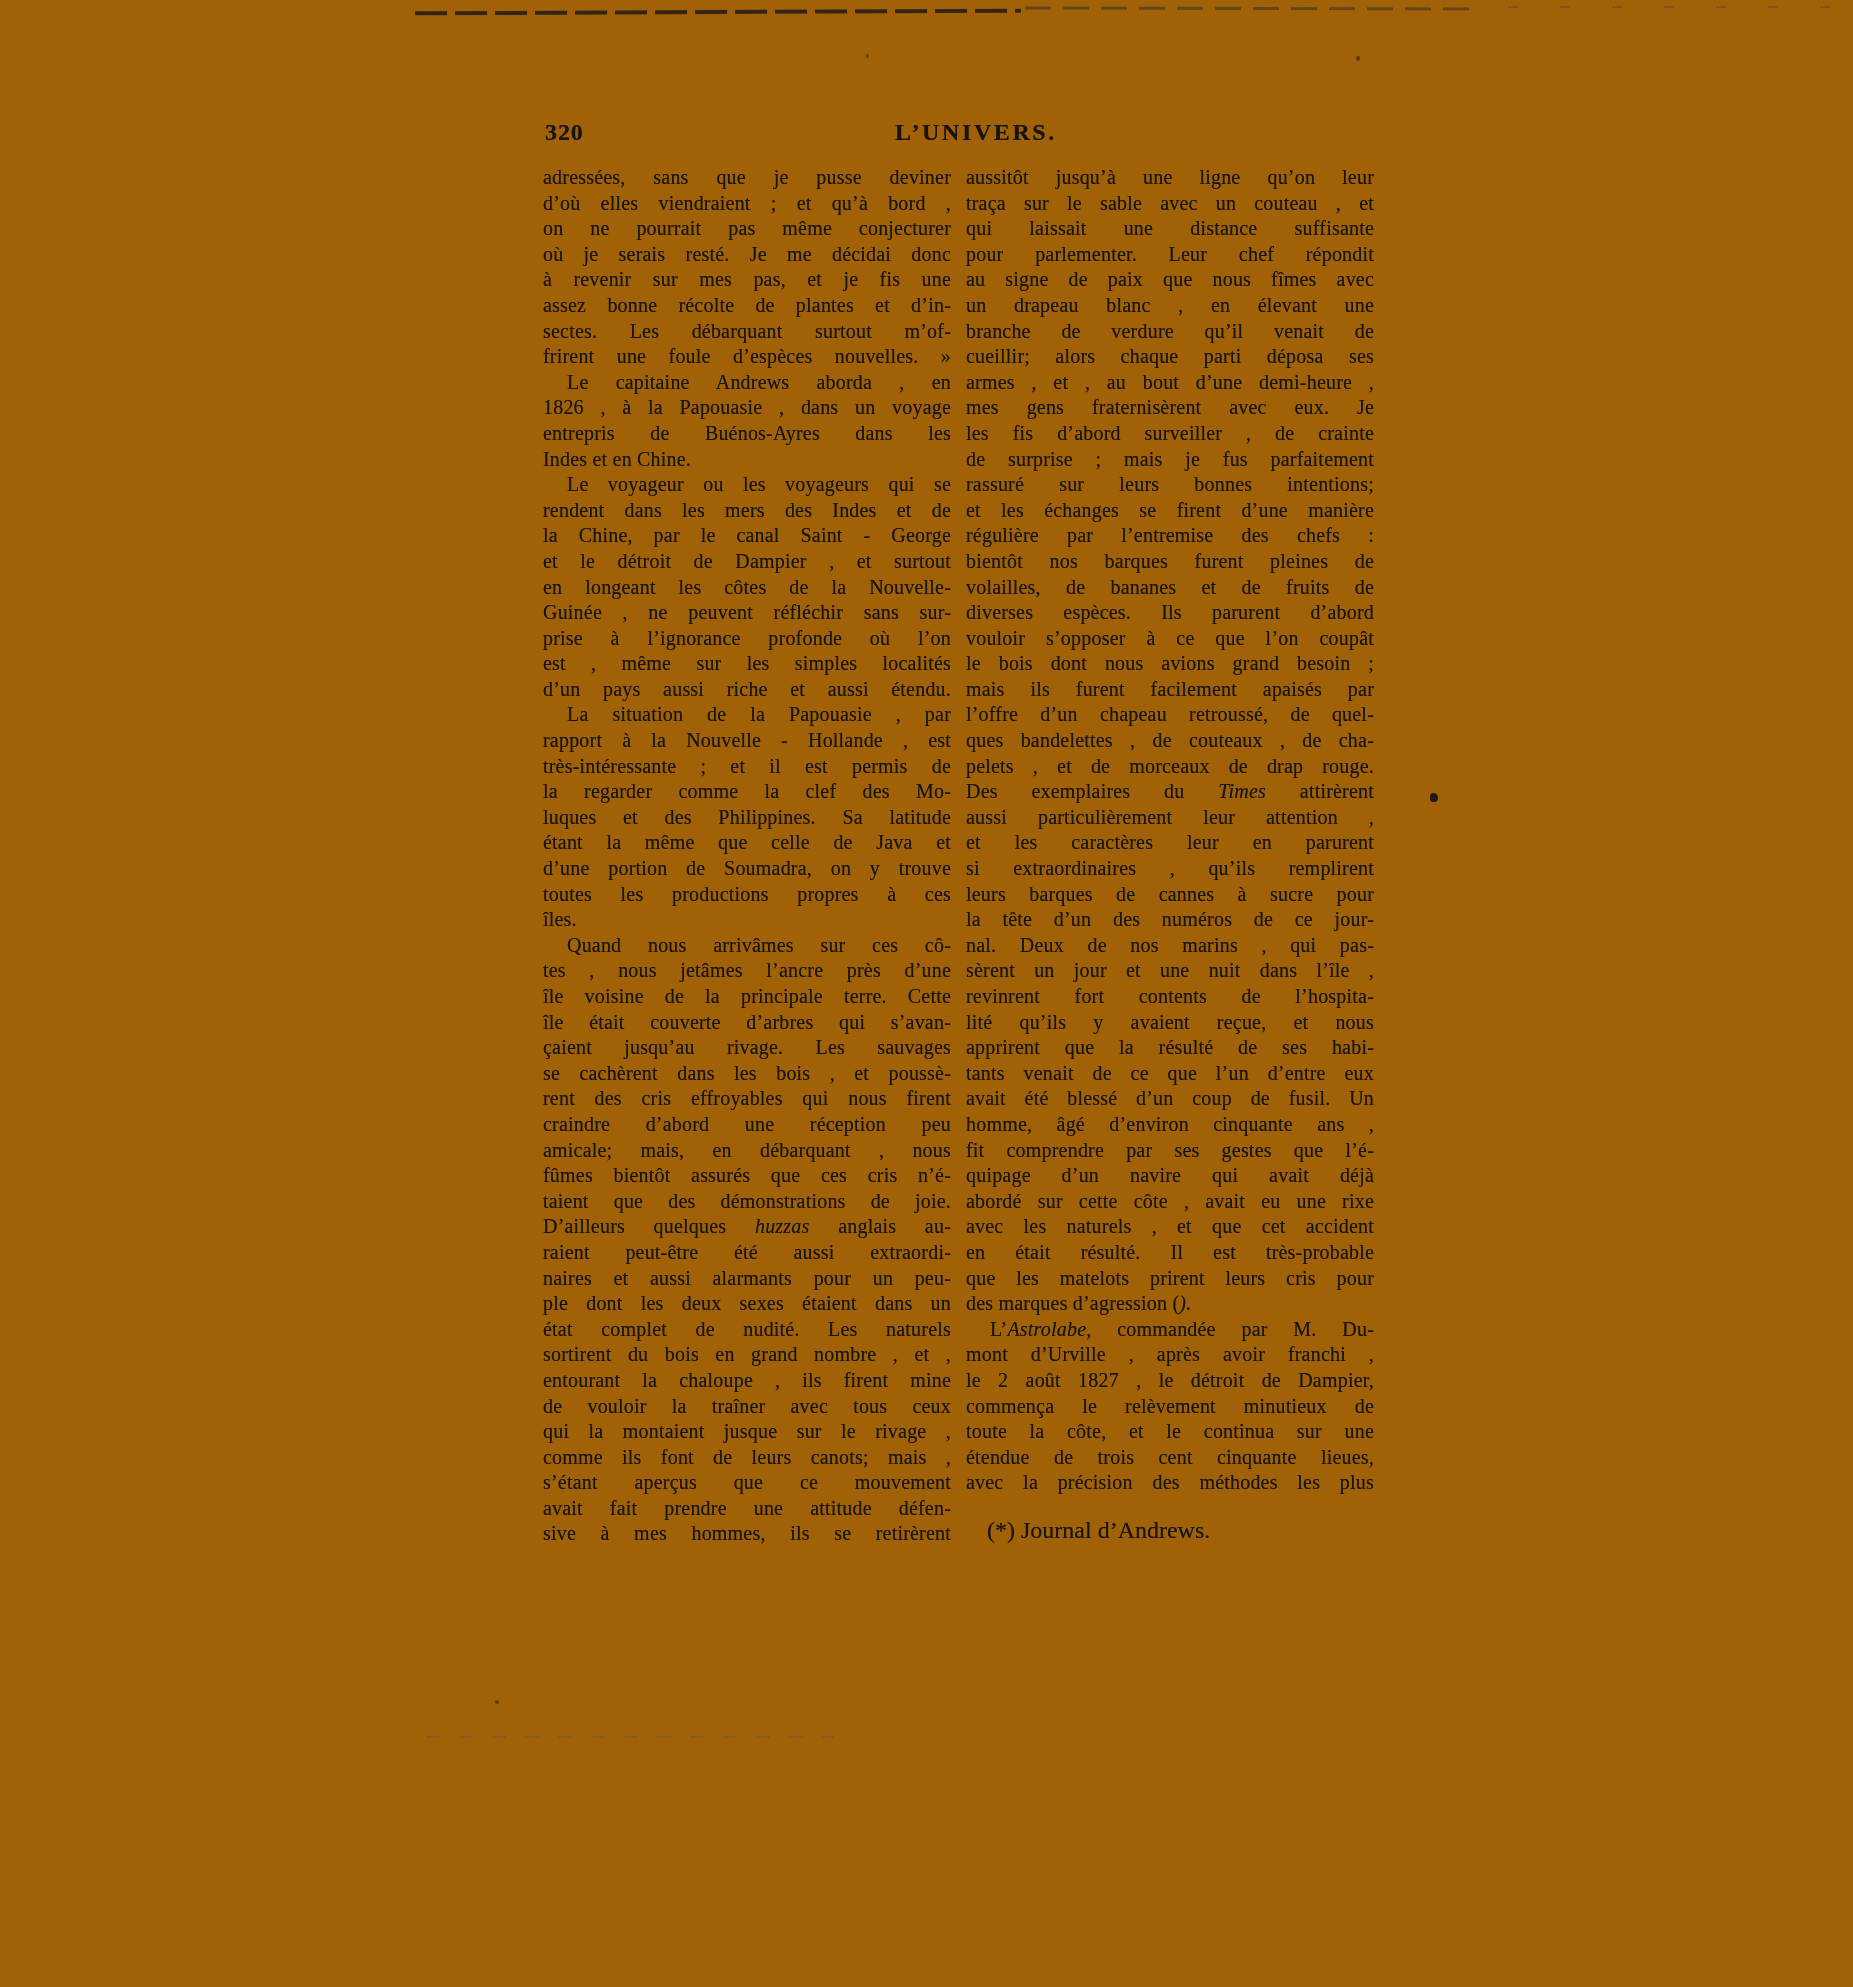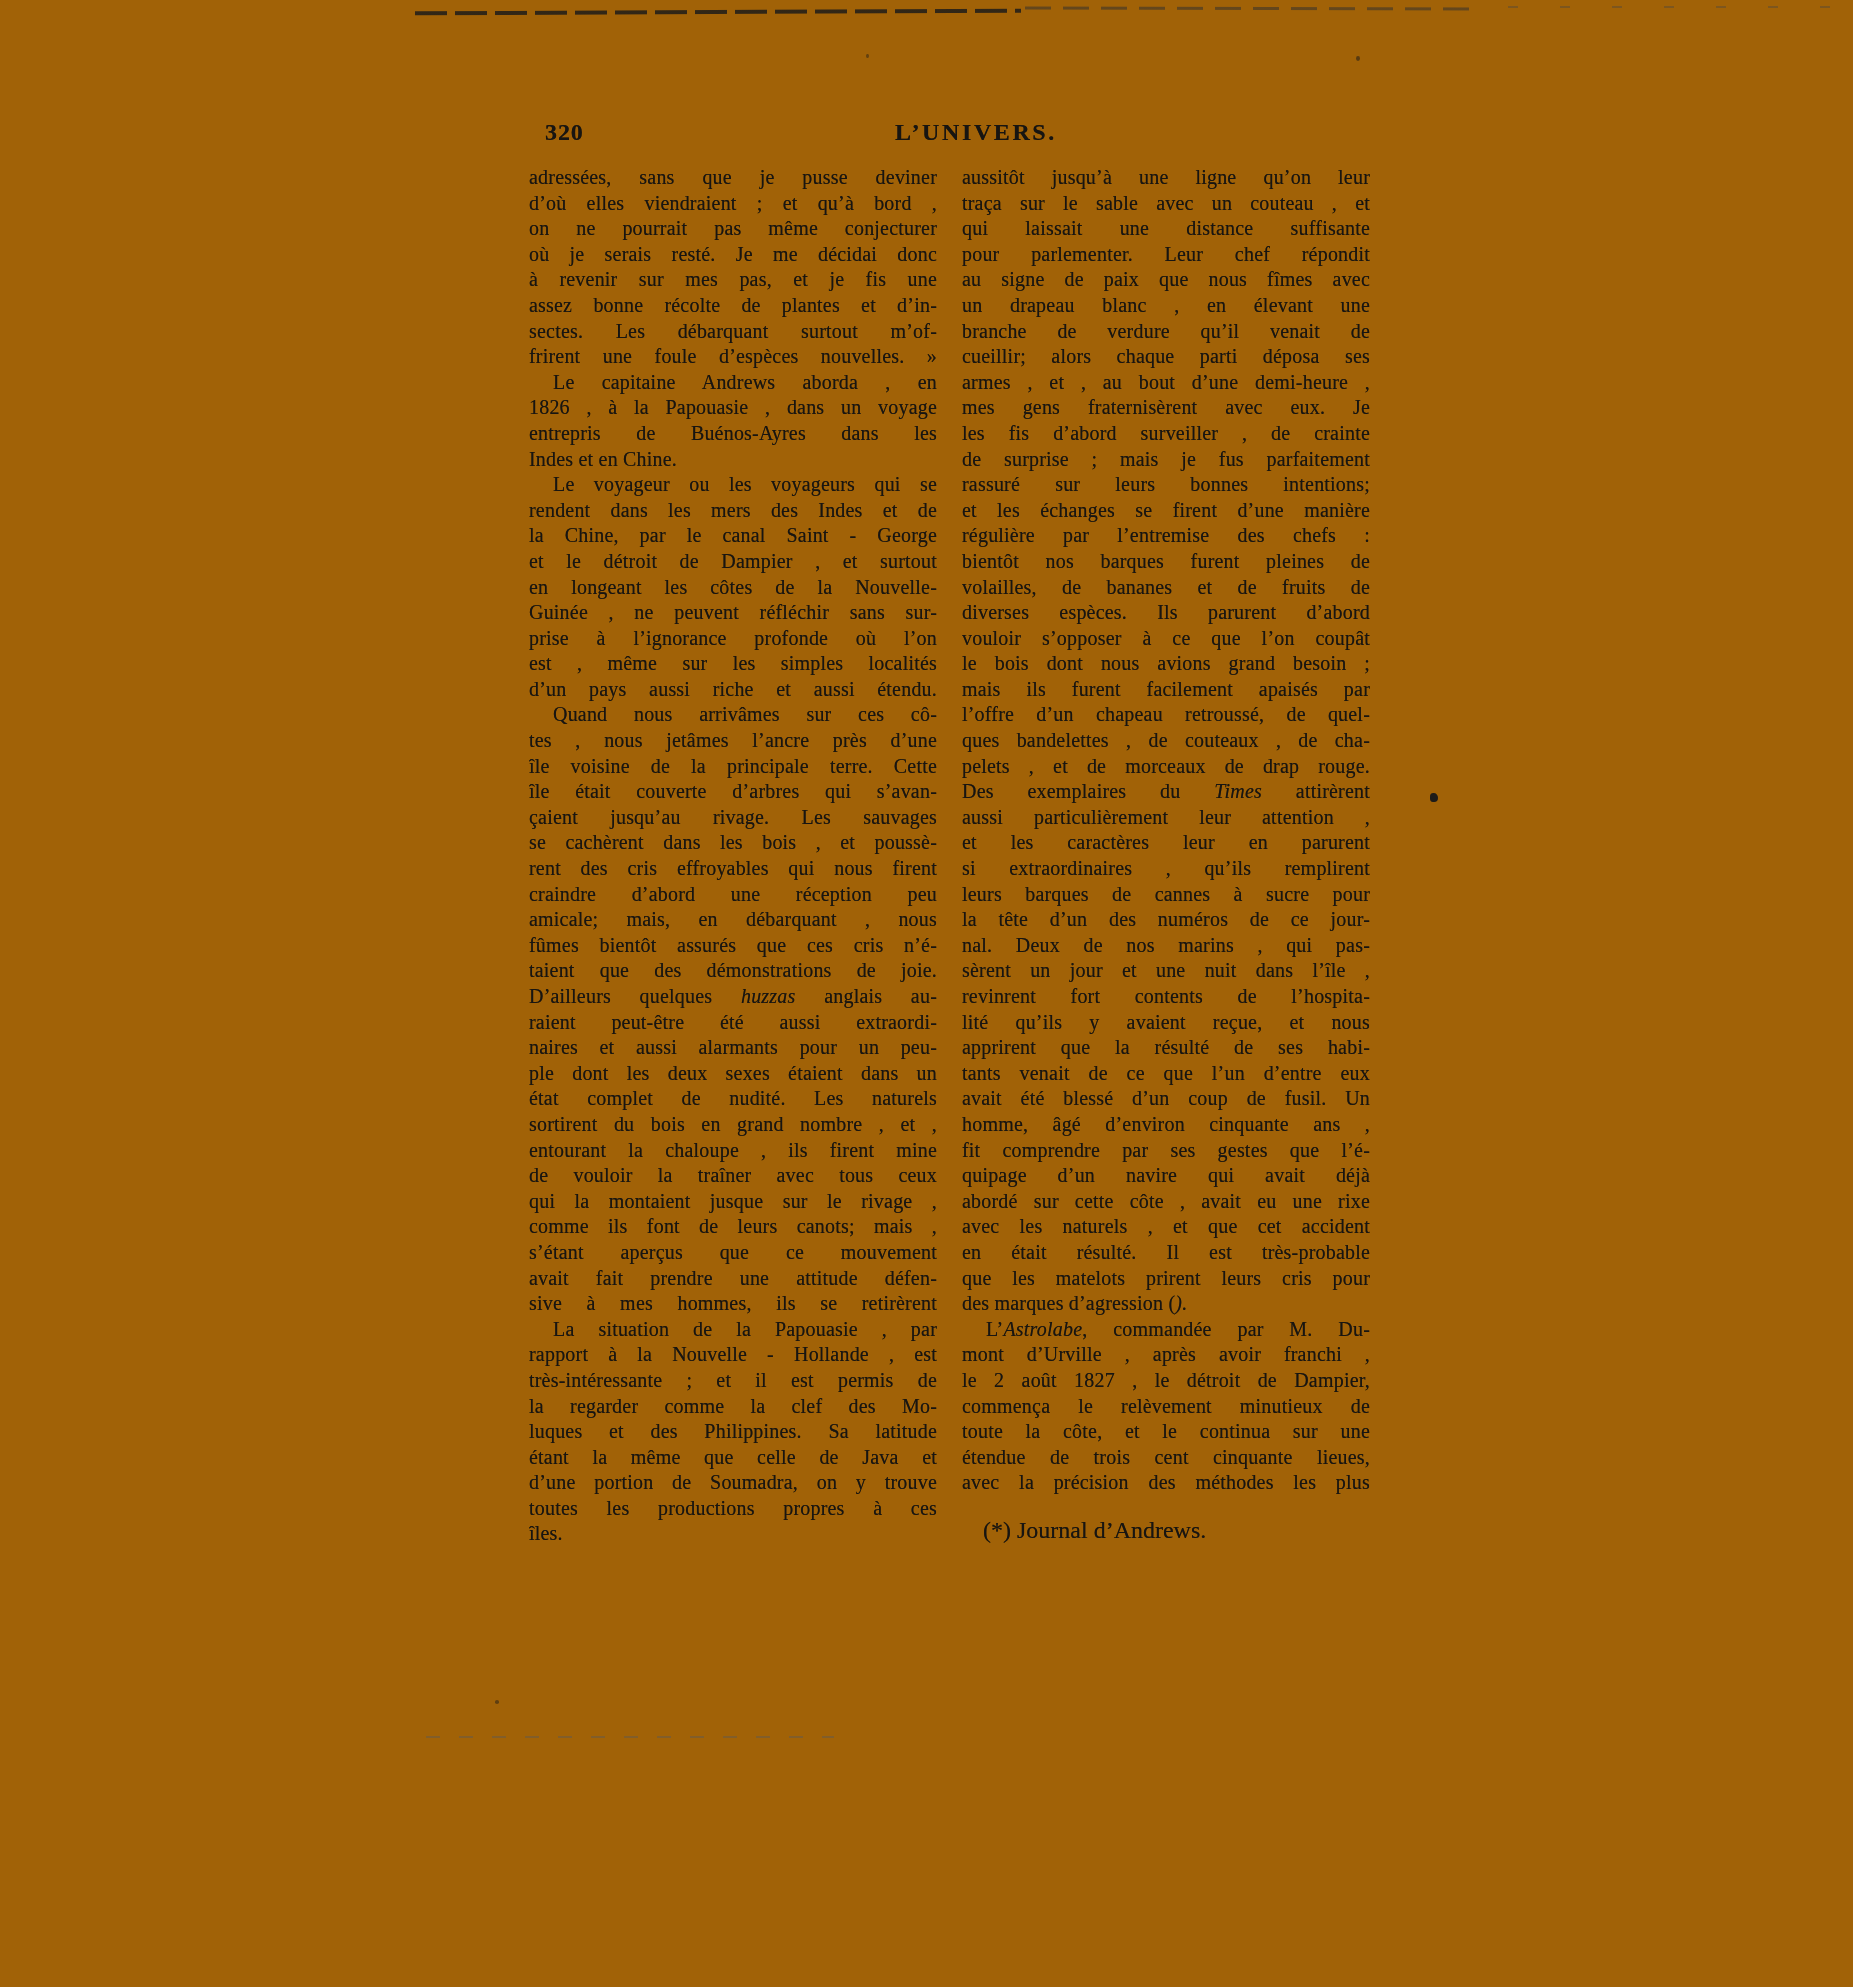--- a/index.html
+++ b/index.html
@@ -14,22 +14,22 @@
   
   .hdr{
     position:absolute;top:119px;
     font-weight:bold;font-size:24px;
     text-shadow:0 0 0.5px rgba(10,10,10,.6);
   }
   #pageno{left:545px;letter-spacing:0.9px;}
   #title{left:976px;transform:translateX(-50%);letter-spacing:2.6px;}
   
   #cols{
-    position:absolute;left:529px;top:165px;
-    display:flex;gap:25px;
+    position:absolute;left:543px;top:165px;
+    display:flex;gap:15px;
   }
   .col{width:408px;}
   .tline{
     font-size:20px;line-height:25.6px;height:25.6px;overflow:hidden;
     text-align:justify;letter-spacing:0.2px;
     text-shadow:0 0 0.4px rgba(10,10,10,.55);
     white-space:normal;
   }
   .tline:not(.last)::after{content:"";display:inline-block;width:100%;height:0;}
   .tline.ind{text-indent:24px;}
@@ -95,20 +95,31 @@
         <div>
           <div class="tline ind"><span>Le voyageur ou les voyageurs qui se</span></div>
           <div class="tline"><span>rendent dans les mers des Indes et de</span></div>
           <div class="tline"><span>la Chine, par le canal Saint - George</span></div>
           <div class="tline"><span>et le détroit de Dampier , et surtout</span></div>
           <div class="tline"><span>en longeant les côtes de la Nouvelle-</span></div>
           <div class="tline"><span>Guinée , ne peuvent réfléchir sans sur-</span></div>
           <div class="tline"><span>prise à l’ignorance profonde où l’on</span></div>
           <div class="tline"><span>est , même sur les simples localités</span></div>
           <div class="tline"><span>d’un pays aussi riche et aussi étendu.</span></div>
+        </div>
+        <div>
+          <div class="tline ind"><span>La situation de la Papouasie , par</span></div>
+          <div class="tline"><span>rapport à la Nouvelle - Hollande , est</span></div>
+          <div class="tline"><span>très-intéressante ; et il est permis de</span></div>
+          <div class="tline"><span>la regarder comme la clef des Mo-</span></div>
+          <div class="tline"><span>luques et des Philippines. Sa latitude</span></div>
+          <div class="tline"><span>étant la même que celle de Java et</span></div>
+          <div class="tline"><span>d’une portion de Soumadra, on y trouve</span></div>
+          <div class="tline"><span>toutes les productions propres à ces</span></div>
+          <div class="tline last"><span>îles.</span></div>
         </div>
         <div>
           <div class="tline ind"><span>Quand nous arrivâmes sur ces cô-</span></div>
           <div class="tline"><span>tes , nous jetâmes l’ancre près d’une</span></div>
           <div class="tline"><span>île voisine de la principale terre. Cette</span></div>
           <div class="tline"><span>île était couverte d’arbres qui s’avan-</span></div>
           <div class="tline"><span>çaient jusqu’au rivage. Les sauvages</span></div>
           <div class="tline"><span>se cachèrent dans les bois , et poussè-</span></div>
           <div class="tline"><span>rent des cris effroyables qui nous firent</span></div>
           <div class="tline"><span>craindre d’abord une réception peu</span></div>
@@ -121,31 +132,20 @@
           <div class="tline"><span>ple dont les deux sexes étaient dans un</span></div>
           <div class="tline"><span>état complet de nudité. Les naturels</span></div>
           <div class="tline"><span>sortirent du bois en grand nombre , et ,</span></div>
           <div class="tline"><span>entourant la chaloupe , ils firent mine</span></div>
           <div class="tline"><span>de vouloir la traîner avec tous ceux</span></div>
           <div class="tline"><span>qui la montaient jusque sur le rivage ,</span></div>
           <div class="tline"><span>comme ils font de leurs canots; mais ,</span></div>
           <div class="tline"><span>s’étant aperçus que ce mouvement</span></div>
           <div class="tline"><span>avait fait prendre une attitude défen-</span></div>
           <div class="tline"><span>sive à mes hommes, ils se retirèrent</span></div>
-        </div>
-        <div>
-          <div class="tline ind"><span>La situation de la Papouasie , par</span></div>
-          <div class="tline"><span>rapport à la Nouvelle - Hollande , est</span></div>
-          <div class="tline"><span>très-intéressante ; et il est permis de</span></div>
-          <div class="tline"><span>la regarder comme la clef des Mo-</span></div>
-          <div class="tline"><span>luques et des Philippines. Sa latitude</span></div>
-          <div class="tline"><span>étant la même que celle de Java et</span></div>
-          <div class="tline"><span>d’une portion de Soumadra, on y trouve</span></div>
-          <div class="tline"><span>toutes les productions propres à ces</span></div>
-          <div class="tline last"><span>îles.</span></div>
         </div>
       </div>
     <div class="col">
       <div>
           <div>
             <div class="tline"><span>aussitôt jusqu’à une ligne qu’on leur</span></div>
             <div class="tline"><span>traça sur le sable avec un couteau , et</span></div>
             <div class="tline"><span>qui laissait une distance suffisante</span></div>
             <div class="tline"><span>pour parlementer. Leur chef répondit</span></div>
             <div class="tline"><span>au signe de paix que nous fîmes avec</span></div>

